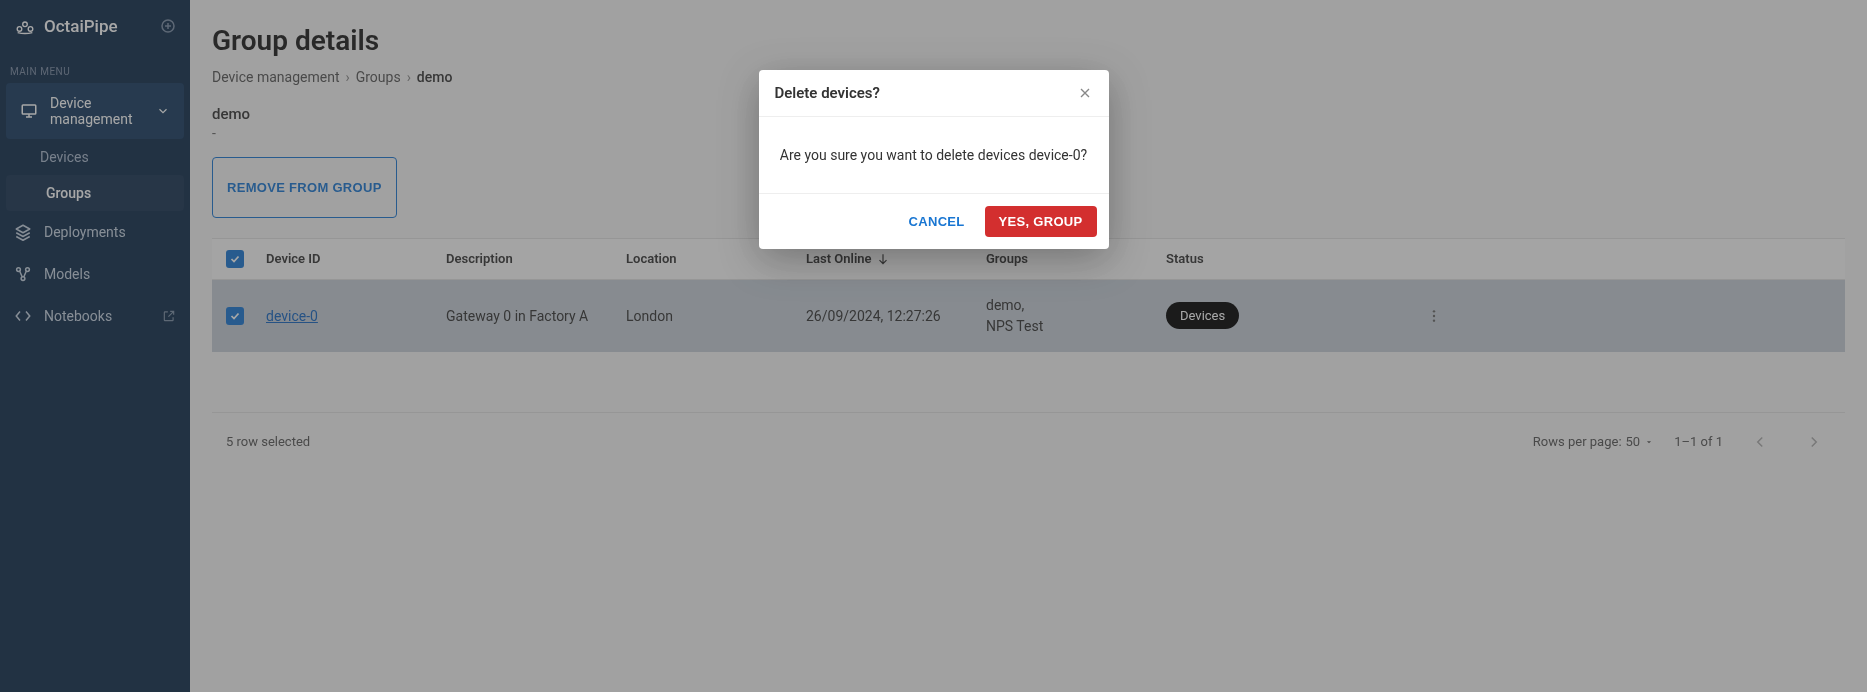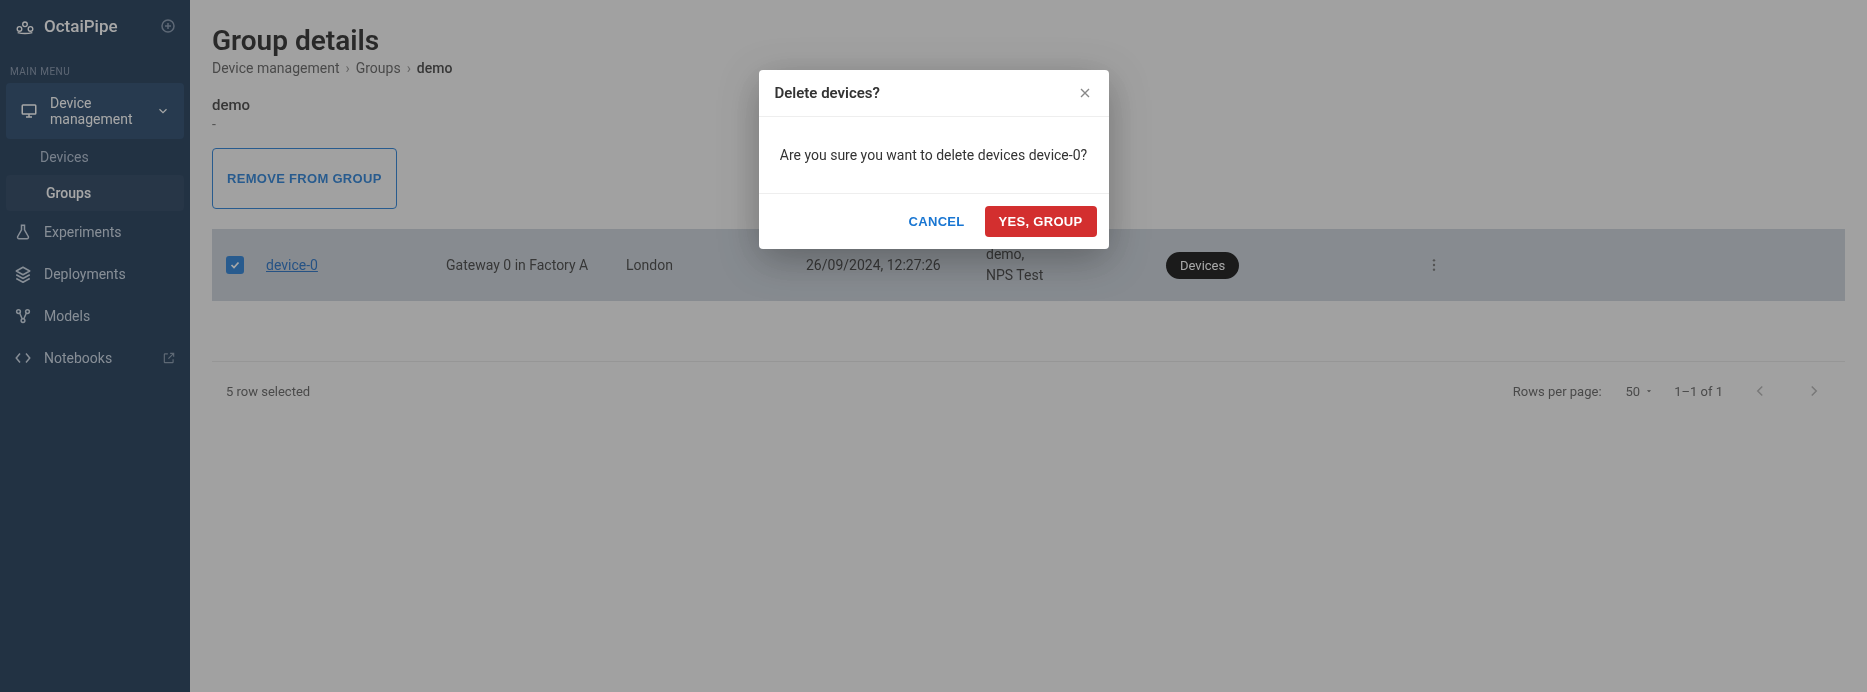--- a/index.html
+++ b/index.html
@@ -64,21 +64,21 @@
 .menu-item .ext-icon { margin-left: auto; opacity: 0.6; }
 
 
 .main {
   flex: 1;
   background: #f5f5f5;
   padding: 24px 22px;
   overflow-y: auto;
   position: relative;
 }
-.page-title { font-size: 28px; font-weight: 600; color: #1a1a1a; margin-bottom: 3px; }
+.page-title { font-size: 28px; font-weight: 600; color: #1a1a1a; margin-bottom: 12px; }
 .breadcrumb { font-size: 14px; color: #555; display: flex; gap: 6px; align-items: center; }
 .breadcrumb .crumb { color: #555; }
 .breadcrumb .sep { color: #888; }
 .breadcrumb .active { color: #333; font-weight: 500; }
 
 .group-name { margin-top: 20px; font-size: 15px; font-weight: 500; }
 .group-desc { font-size: 14px; color: #666; margin-top: 2px; }
 
 .remove-btn {
   margin-top: 16px;
@@ -145,21 +145,21 @@
   display: flex;
   align-items: center;
   padding: 16px 14px 8px;
   border-top: 1px solid #e0e0e0;
   margin-top: 60px;
   font-size: 13px;
   color: #555;
 }
 .footer-left { flex: 1; }
 .footer-right { display: flex; align-items: center; gap: 20px; }
-.per-page { display: flex; align-items: center; gap: 24px; }
+.per-page { display: flex; align-items: center; gap: 4px; }
 .select-chip { display: flex; align-items: center; gap: 4px; cursor: pointer; }
 .pager-btn { color: #aaa; cursor: pointer; padding: 4px 8px; }
 
 
 .scrim {
   position: fixed; inset: 0;
   background: rgba(60,60,60,0.45);
   display: flex;
   align-items: flex-start;
   justify-content: center;
@@ -254,28 +254,20 @@
       <span>Device management</span>
       <span class="chevron">
         <svg width="14" height="14" viewBox="0 0 24 24" fill="none" stroke="currentColor" stroke-width="2">
             <path d="M6 9l6 6 6-6"></path>
           </svg>
       </span>
     </div>
     <div class="menu-sub">Devices</div>
     <div class="menu-sub active">Groups</div>
 
-    <div class="menu-item">
-      <span>
-        <svg width="18" height="18" viewBox="0 0 24 24" fill="none" stroke="currentColor" stroke-width="2">
-          <path d="M9 3h6M10 3v6l-5 9a2 2 0 002 3h10a2 2 0 002-3l-5-9V3"></path>
-        </svg>
-      </span>
-      <span>Experiments</span>
-    </div>
 
     <div class="menu-item">
       <span>
         <svg width="18" height="18" viewBox="0 0 24 24" fill="none" stroke="currentColor" stroke-width="2">
           <path d="M12 3l9 5-9 5-9-5 9-5zM3 13l9 5 9-5M3 18l9 5 9-5" stroke-linejoin="round"></path>
         </svg>
       </span>
       <span>Deployments</span>
     </div>
 
@@ -316,20 +308,43 @@
       <span class="sep">›</span>
       <span class="crumb active">demo</span>
     </div>
 
     <div class="group-name">demo</div>
     <div class="group-desc">-</div>
 
     <button class="remove-btn">REMOVE FROM GROUP</button>
 
     <div class="table-wrap">
+      <div class="table-header">
+        <div class="col-check">
+          <span class="checkbox">
+            <svg width="12" height="12" viewBox="0 0 24 24" fill="none" stroke="#fff" stroke-width="3.5">
+                <path d="M5 12l5 5L19 7"></path>
+              </svg>
+          </span>
+        </div>
+        <div class="col-id">Device ID</div>
+        <div class="col-desc">Description</div>
+        <div class="col-loc">Location</div>
+        <div class="col-online">
+          <span>Last Online</span>
+          <span>
+            <svg width="14" height="14" viewBox="0 0 24 24" fill="none" stroke="currentColor" stroke-width="2">
+                <path d="M12 4v16M6 14l6 6 6-6"></path>
+              </svg>
+          </span>
+        </div>
+        <div class="col-groups">Groups</div>
+        <div class="col-status">Status</div>
+        <div class="col-actions"></div>
+      </div>
 
       <div class="table-row">
         <div class="col-check">
           <span class="checkbox">
             <svg width="12" height="12" viewBox="0 0 24 24" fill="none" stroke="#fff" stroke-width="3.5">
                 <path d="M5 12l5 5L19 7"></path>
               </svg>
           </span>
         </div>
         <div class="col-id"><span class="device-link">device-0</span></div>

